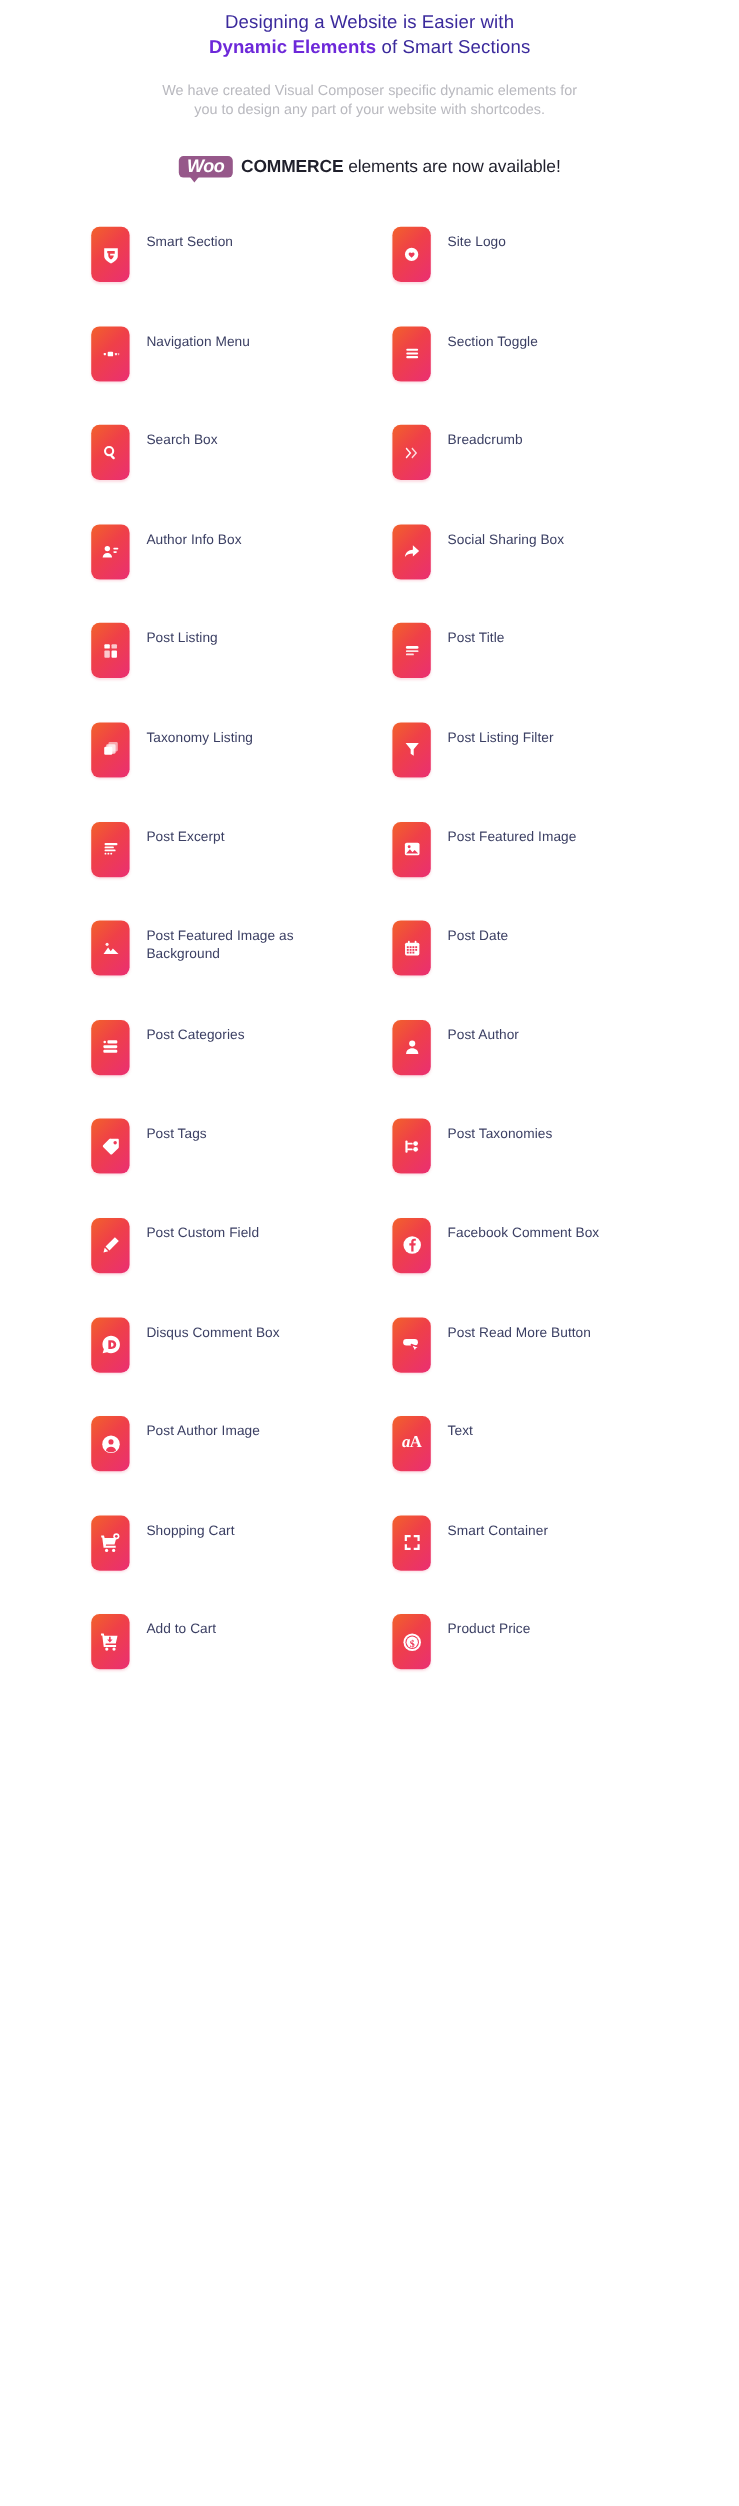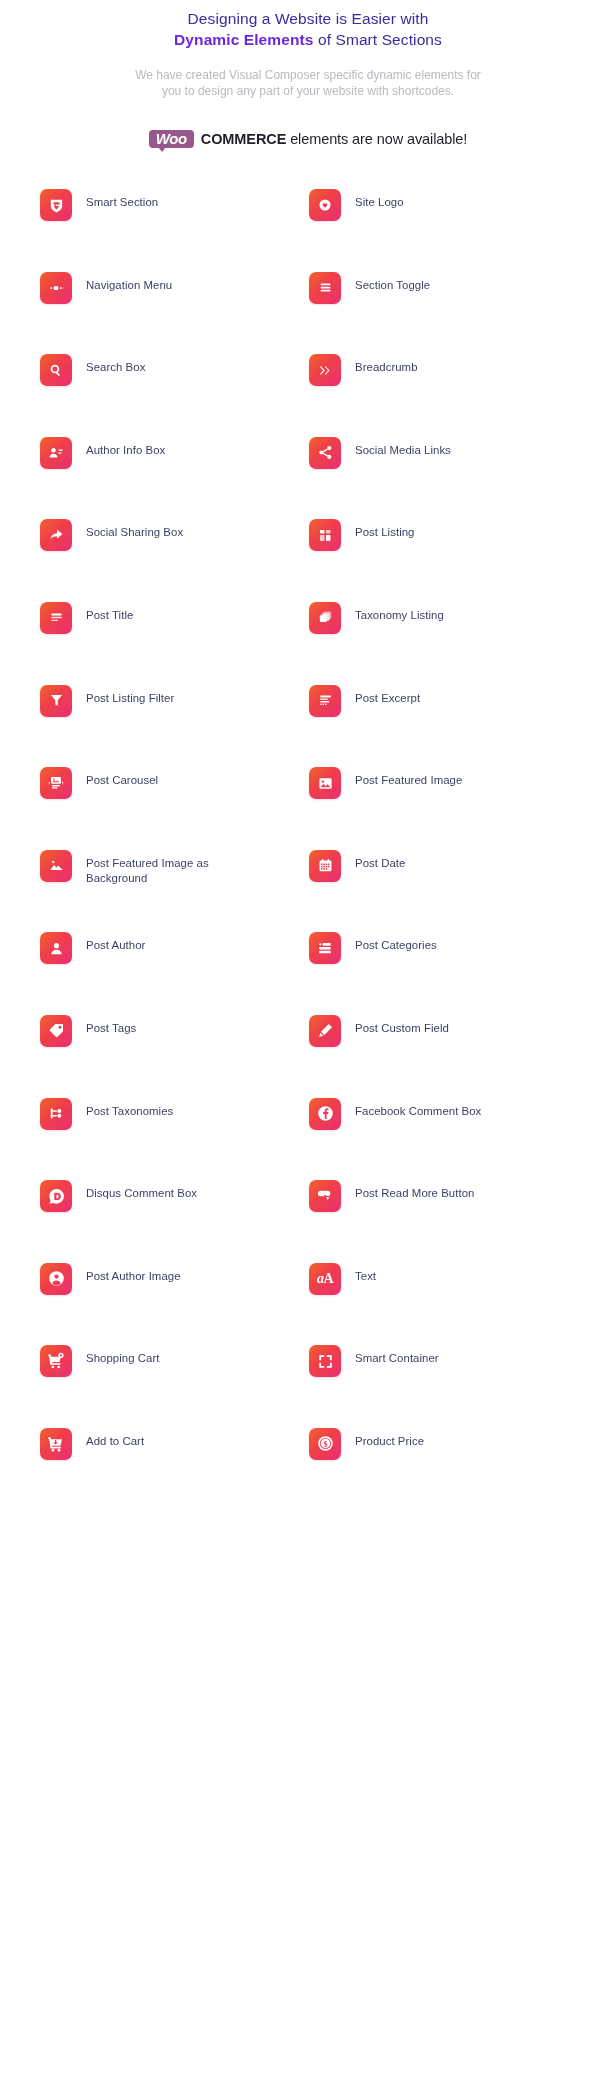--- a/index.html
+++ b/index.html
@@ -87,31 +87,32 @@
   .woo-text .strong{font-weight:700;}
 
   
   .grid{
     margin-top:40px;
     padding:0 38px 0 40px;
     display:grid;
     grid-template-columns:1fr 1fr;
     column-gap:0px;
     row-gap:0px;
+    margin-left:36px;
   }
   .cell{
     display:flex;
     align-items:flex-start;
     height:82.6px;
     gap:14px;
   }
   .tile{
     flex:0 0 auto;
     width:32px;
-    height:32px;
+    height:46px;
     border-radius:7px;
     background:linear-gradient(135deg,#f2622b 0%, #ef4048 42%, #ea2f72 100%);
     display:flex;
     align-items:center;
     justify-content:center;
     margin-top:1px;
     box-shadow:0 1px 2px rgba(233,60,100,.18);
   }
   .tile svg{display:block;}
   .tile .glyph{
@@ -212,31 +213,20 @@
             <circle cx="8.6" cy="8.2" r="3" fill="#ffffff"></circle>
             <path fill="#ffffff" d="M3.4 18c0-3 2.4-5 5.2-5s5.2 2 5.2 5z"></path>
             <rect x="15.2" y="7.4" width="5.6" height="1.9" rx=".9" fill="#ffffff"></rect>
             <rect x="15.2" y="11.1" width="4" height="1.9" rx=".9" fill="#ffffff"></rect>
           </svg>
         </div>
         <div class="label">Author Info Box</div>
       </div>
       <div class="cell">
         <div class="tile">
-          <svg width="17" height="17" viewBox="0 0 24 24">
-            <circle cx="17.4" cy="5.8" r="2.9" fill="#ffffff"></circle>
-            <circle cx="6.2" cy="12" r="2.9" fill="#ffffff"></circle>
-            <circle cx="17.4" cy="18.2" r="2.9" fill="#ffffff"></circle>
-            <path stroke="#ffffff" stroke-width="2" d="M8.8 10.7l6-3.4M8.8 13.3l6 3.4"></path>
-          </svg>
-        </div>
-        <div class="label">Social Media Links</div>
-      </div>
-      <div class="cell">
-        <div class="tile">
           <svg width="18" height="18" viewBox="0 0 24 24">
             <path fill="#ffffff" d="M13.4 4.6l7 6.2-7 6.2v-3.3c-4 .1-6.7 1.1-8.8 3.8.6-4.9 3.7-7.6 8.8-7.9z"></path>
           </svg>
         </div>
         <div class="label">Social Sharing Box</div>
       </div>
       <div class="cell">
         <div class="tile">
           <svg width="17" height="17" viewBox="0 0 24 24">
             <rect x="4.2" y="4.2" width="6.4" height="5" rx="1.1" fill="#ffffff"></rect>
@@ -280,34 +270,20 @@
           <svg width="17" height="17" viewBox="0 0 24 24">
             <rect x="4.4" y="5" width="15.2" height="2.6" rx="1.2" fill="#ffffff"></rect>
             <rect x="4.4" y="9" width="11" height="2.1" rx="1" fill="#ffffff"></rect>
             <rect x="4.4" y="12.6" width="13" height="2.1" rx="1" fill="#ffffff"></rect>
             <rect x="4.4" y="16.4" width="2.2" height="2.1" rx="1" fill="#ffffff"></rect>
             <rect x="7.8" y="16.4" width="2.2" height="2.1" rx="1" fill="#ffffff"></rect>
             <rect x="11.2" y="16.4" width="2.2" height="2.1" rx="1" fill="#ffffff"></rect>
           </svg>
         </div>
         <div class="label">Post Excerpt</div>
-      </div>
-      <div class="cell">
-        <div class="tile">
-          <svg width="18" height="18" viewBox="0 0 24 24">
-            <path fill="#ffffff" opacity=".8" d="M3.6 9.2L1.9 11.7l1.7 2.5z"></path>
-            <path fill="#ffffff" opacity=".8" d="M20.4 9.2l1.7 2.5-1.7 2.5z"></path>
-            <rect x="5.4" y="4" width="13.2" height="9" rx="1.4" fill="#ffffff"></rect>
-            <path fill="#ee3a58" d="M7.2 11.1l2.6-3 2 2.3 1.6-1.6 3.4 2.3z"></path>
-            <circle cx="9.1" cy="6.7" r="1.1" fill="#ee3a58"></circle>
-            <rect x="6.6" y="14.8" width="10.8" height="1.7" rx=".8" fill="#ffffff"></rect>
-            <rect x="6.6" y="17.6" width="7.4" height="1.7" rx=".8" fill="#ffffff"></rect>
-          </svg>
-        </div>
-        <div class="label">Post Carousel</div>
       </div>
       <div class="cell">
         <div class="tile">
           <svg width="17" height="17" viewBox="0 0 24 24">
             <rect x="3.4" y="4.6" width="17.2" height="14.8" rx="2.2" fill="#ffffff"></rect>
             <circle cx="8.4" cy="9.3" r="1.7" fill="#ee3a58"></circle>
             <path fill="#ee3a58" d="M4.9 17.4l4.4-5 3 3.4 2.6-2.6 4.2 4.2z"></path>
           </svg>
         </div>
         <div class="label">Post Featured Image</div>
@@ -340,66 +316,66 @@
               <rect x="9" y="15.6" width="2.2" height="2.2"></rect>
               <rect x="12.3" y="15.6" width="2.2" height="2.2"></rect>
             </g>
           </svg>
         </div>
         <div class="label">Post Date</div>
       </div>
       <div class="cell">
         <div class="tile">
           <svg width="17" height="17" viewBox="0 0 24 24">
-            <circle cx="12" cy="8" r="3.6" fill="#ffffff"></circle>
-            <path fill="#ffffff" d="M4.8 20.2c0-4 3.2-6.6 7.2-6.6s7.2 2.6 7.2 6.6z"></path>
-          </svg>
-        </div>
-        <div class="label">Post Author</div>
-      </div>
-      <div class="cell">
-        <div class="tile">
-          <svg width="17" height="17" viewBox="0 0 24 24">
             <circle cx="4.6" cy="6.1" r="1.5" fill="#ffffff"></circle>
             <rect x="7.8" y="4.2" width="11.6" height="3.8" rx="1.3" fill="#ffffff"></rect>
             <rect x="3" y="9.8" width="16.4" height="3.6" rx="1.3" fill="#ffffff"></rect>
             <rect x="3" y="15.2" width="16.4" height="3.6" rx="1.3" fill="#ffffff"></rect>
           </svg>
         </div>
         <div class="label">Post Categories</div>
       </div>
       <div class="cell">
         <div class="tile">
           <svg width="17" height="17" viewBox="0 0 24 24">
+            <circle cx="12" cy="8" r="3.6" fill="#ffffff"></circle>
+            <path fill="#ffffff" d="M4.8 20.2c0-4 3.2-6.6 7.2-6.6s7.2 2.6 7.2 6.6z"></path>
+          </svg>
+        </div>
+        <div class="label">Post Author</div>
+      </div>
+      <div class="cell">
+        <div class="tile">
+          <svg width="17" height="17" viewBox="0 0 24 24">
             <path fill="#ffffff" d="M11.6 2.8h8.2c.9 0 1.4.6 1.4 1.4v8.2c0 .6-.2 1-.6 1.4l-7 7c-.8.8-1.9.8-2.6 0l-8-8c-.8-.8-.8-1.9 0-2.6l7-7c.4-.4.9-.6 1.6-.6z"></path>
             <circle cx="16.9" cy="7.4" r="2" fill="#ee3a58"></circle>
           </svg>
         </div>
         <div class="label">Post Tags</div>
-      </div>
-      <div class="cell">
-        <div class="tile">
-          <svg width="17" height="17" viewBox="0 0 24 24">
-            <path fill="#ffffff" d="M16.6 2.8l4.6 4.6-11 11-4.6-4.6z"></path>
-            <path fill="#ffffff" d="M4.6 15.2l4.2 4.2-5.6 1.4z"></path>
-          </svg>
-        </div>
-        <div class="label">Post Custom Field</div>
       </div>
       <div class="cell">
         <div class="tile">
           <svg width="17" height="17" viewBox="0 0 24 24">
             <rect x="4" y="4.8" width="2.6" height="14.4" rx="1.2" fill="#ffffff"></rect>
             <rect x="6" y="7.4" width="6.6" height="2.1" rx="1" fill="#ffffff"></rect>
             <rect x="6" y="14.2" width="6.6" height="2.1" rx="1" fill="#ffffff"></rect>
             <circle cx="16" cy="8.4" r="2.8" fill="#ffffff"></circle>
             <circle cx="16" cy="15.2" r="2.8" fill="#ffffff"></circle>
           </svg>
         </div>
         <div class="label">Post Taxonomies</div>
+      </div>
+      <div class="cell">
+        <div class="tile">
+          <svg width="17" height="17" viewBox="0 0 24 24">
+            <path fill="#ffffff" d="M16.6 2.8l4.6 4.6-11 11-4.6-4.6z"></path>
+            <path fill="#ffffff" d="M4.6 15.2l4.2 4.2-5.6 1.4z"></path>
+          </svg>
+        </div>
+        <div class="label">Post Custom Field</div>
       </div>
       <div class="cell">
         <div class="tile">
           <svg width="19" height="19" viewBox="0 0 24 24">
             <circle cx="12" cy="12" r="9.2" fill="#ffffff"></circle>
             <path fill="#ee3a58" d="M13.4 12.6h2l.3-2.4h-2.3V8.7c0-.7.2-1.1 1.2-1.1h1.2V5.4c-.2 0-.9-.1-1.8-.1-1.8 0-3 1.1-3 3.1v1.8H9v2.4h2v6.2h2.4z"></path>
           </svg>
         </div>
         <div class="label">Facebook Comment Box</div>
       </div>

